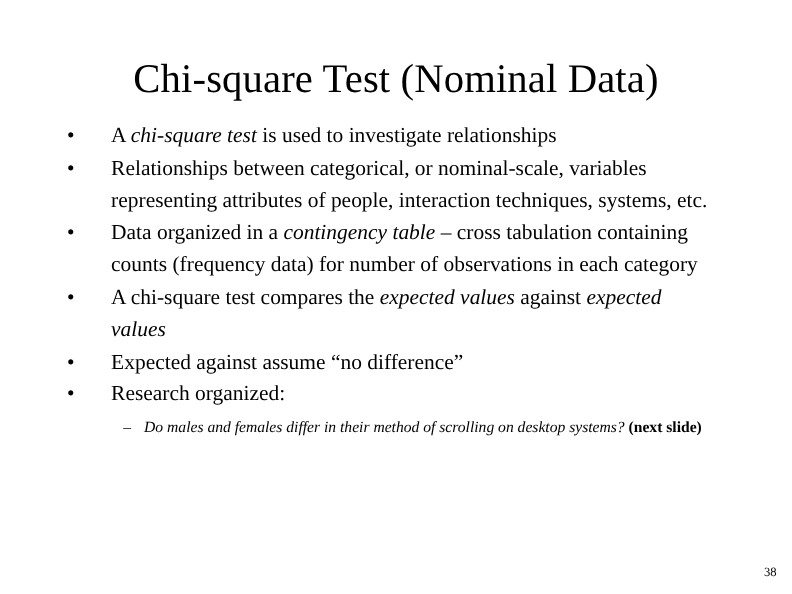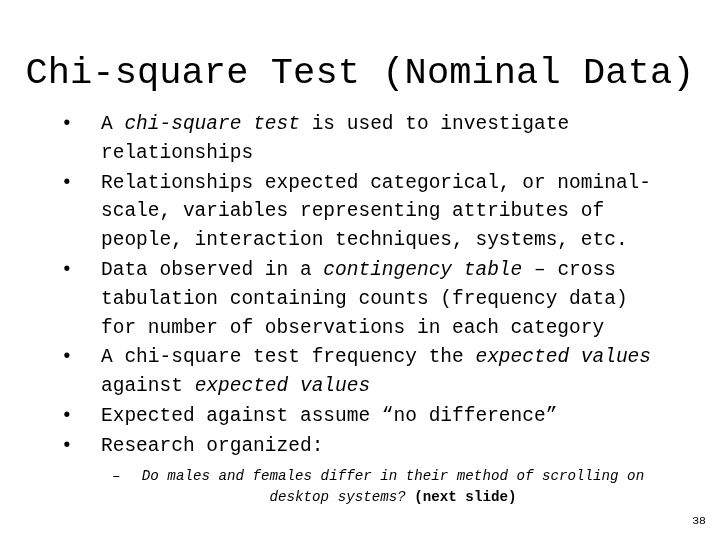--- a/index.html
+++ b/index.html
@@ -10,21 +10,20 @@
   body {
     font-family: "Liberation Serif", "DejaVu Serif", serif;
     color: #000000;
   }
   #slide {
     position: relative;
     width: 720px;
     height: 540px;
     background: #ffffff;
     overflow: hidden;
-    font-family: Liberation Mono, monospace;
   }
 
   
   #slide-title {
     position: absolute;
     left: 0;
     top: 26px;
     width: 720px;
     text-align: center;
     font-size: 37px;
@@ -75,21 +74,20 @@
   .subbullet-row .marker {
     position: absolute;
     left: 57px;
     top: 0;
     font-size: 14.2px;
     line-height: 21px;
   }
   .subbullet-text {
     display: block;
     font-style: italic;
-    text-align: center;
   }
   .subbullet-text .upright {
     font-style: normal;
     font-weight: bold;
   }
 
   
   #page-number {
     position: absolute;
     right: 14px;
@@ -108,31 +106,31 @@
 
   <div id="body-list">
 
     <div class="bullet-row">
       <span class="marker">•</span>
       <span class="bullet-text"><span>A </span><em>chi-square test</em><span> is used to investigate relationships</span></span>
     </div>
 
     <div class="bullet-row">
       <span class="marker">•</span>
-      <span class="bullet-text"><span>Relationships expected categorical, or nominal-scale, variables representing attributes of people, interaction techniques, systems, etc.</span></span>
+      <span class="bullet-text"><span>Relationships between categorical, or nominal-scale, variables representing attributes of people, interaction techniques, systems, etc.</span></span>
     </div>
 
     <div class="bullet-row">
       <span class="marker">•</span>
-      <span class="bullet-text"><span>Data observed in a </span><em>contingency table</em><span> – cross tabulation containing counts (frequency data) for number of observations in each category</span></span>
+      <span class="bullet-text"><span>Data organized in a </span><em>contingency table</em><span> – cross tabulation containing counts (frequency data) for number of observations in each category</span></span>
     </div>
 
     <div class="bullet-row">
       <span class="marker">•</span>
-      <span class="bullet-text"><span>A chi-square test frequency the </span><em>expected values</em><span> against </span><em>expected values</em></span>
+      <span class="bullet-text"><span>A chi-square test compares the </span><em>expected values</em><span> against </span><em>expected values</em></span>
     </div>
 
     <div class="bullet-row">
       <span class="marker">•</span>
       <span class="bullet-text"><span>Expected against assume “no difference”</span></span>
     </div>
 
     <div class="bullet-row">
       <span class="marker">•</span>
       <span class="bullet-text"><span>Research organized:</span></span>

